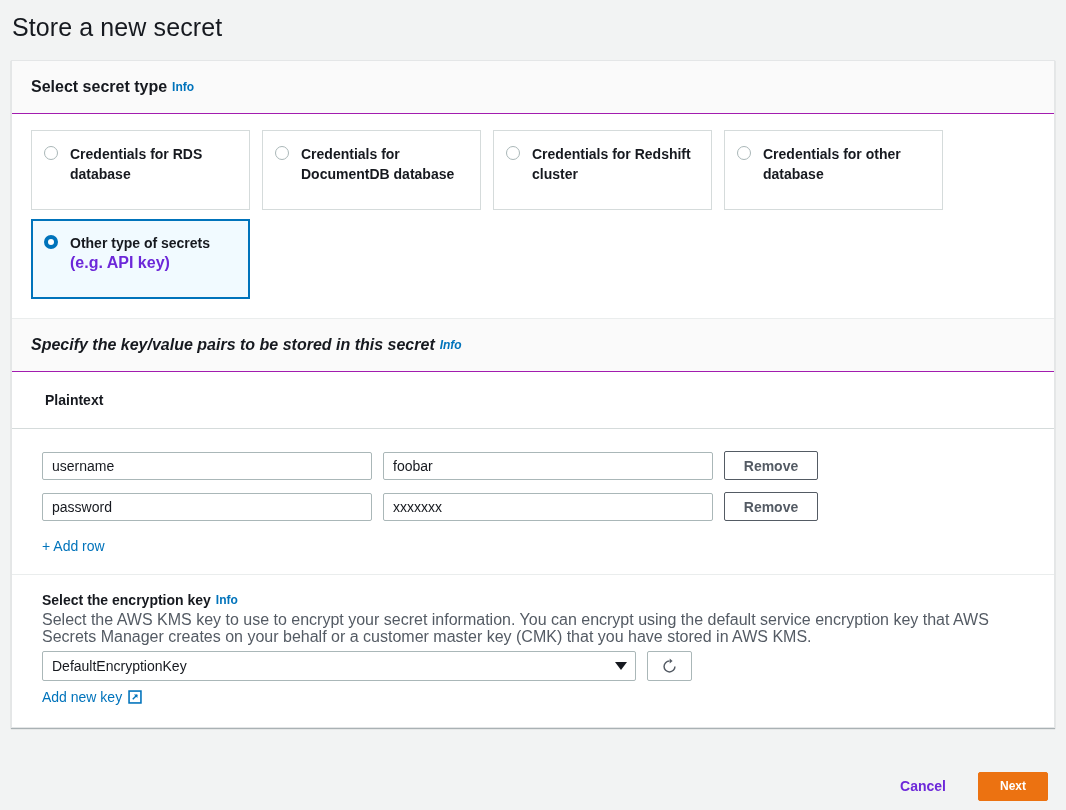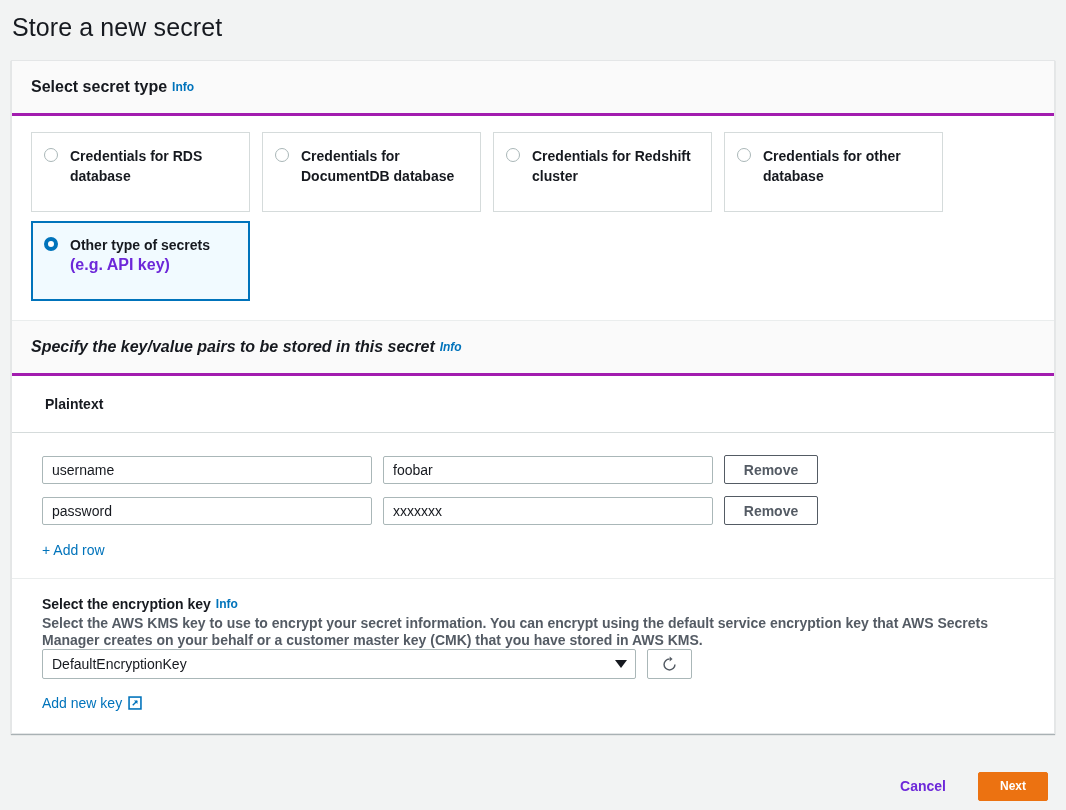--- a/index.html
+++ b/index.html
@@ -26,21 +26,21 @@
     left: 11px;
     top: 60px;
     width: 1044px;
     background: #ffffff;
     border: 1px solid #e4e6e7;
     box-shadow: 0 1px 1px 0 rgba(0,28,36,0.3);
     box-sizing: border-box;
   }
   .section-head {
     background: #fafafa;
-    border-bottom: 3px solid #a21caf;
+    border-bottom: 1px solid #a21caf;
     padding: 17px 8px 17px 19px;
     font-size: 16px;
     font-weight: bold;
     color: #16191f;
   }
   .section-head.second {
     border-top: 1px solid #eaeded;
     font-style: italic;
   }
   .info-link {
@@ -182,31 +182,30 @@
   }
   .enc-area {
     padding: 17px 0 22px 30px;
   }
   .enc-title {
     font-size: 14px;
     font-weight: bold;
     color: #16191f;
   }
   .enc-desc {
-    font-size: 14px;
+    font-size: 16px;
     color: #545b64;
     line-height: 17px;
     margin-top: 3px;
     max-width: 975px;
-    font-weight: bold;
   }
   .enc-controls {
     display: flex;
     align-items: center;
-    margin-top: 0;
+    margin-top: 6px;
   }
   .select-wrap {
     position: relative;
     width: 594px;
     height: 30px;
     margin-right: 11px;
   }
   .select-box {
     width: 100%;
     height: 30px;
@@ -238,21 +237,21 @@
     background: #ffffff;
     border: 1px solid #aab7b8;
     border-radius: 2px;
     display: flex;
     align-items: center;
     justify-content: center;
     cursor: pointer;
     box-sizing: border-box;
   }
   .addkey-row {
-    margin-top: 16px;
+    margin-top: 8px;
     display: flex;
     align-items: center;
   }
   .ext-icon { margin-left: 6px; display: inline-flex; }
   .footer {
     position: absolute;
     left: 0;
     top: 770px;
     width: 1066px;
     display: flex;

